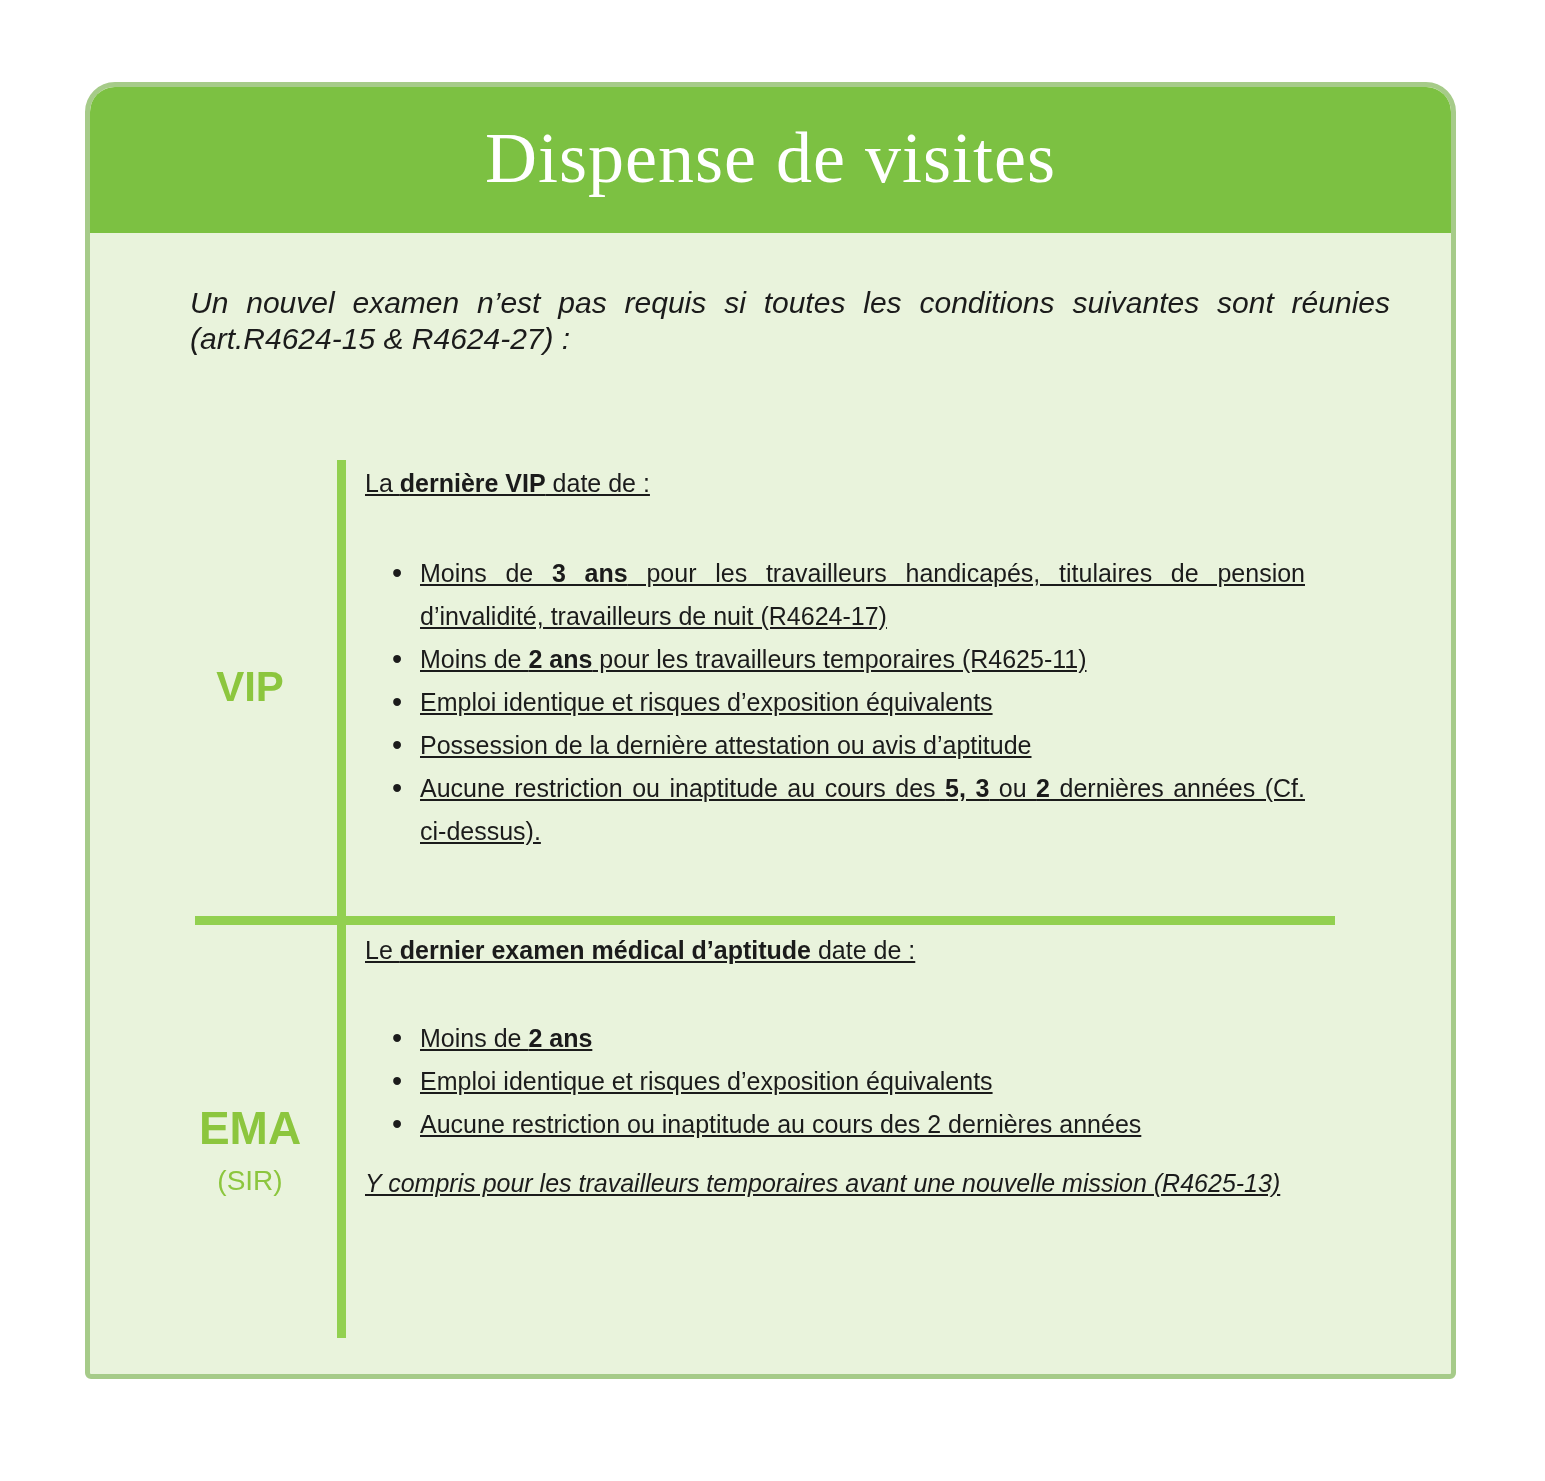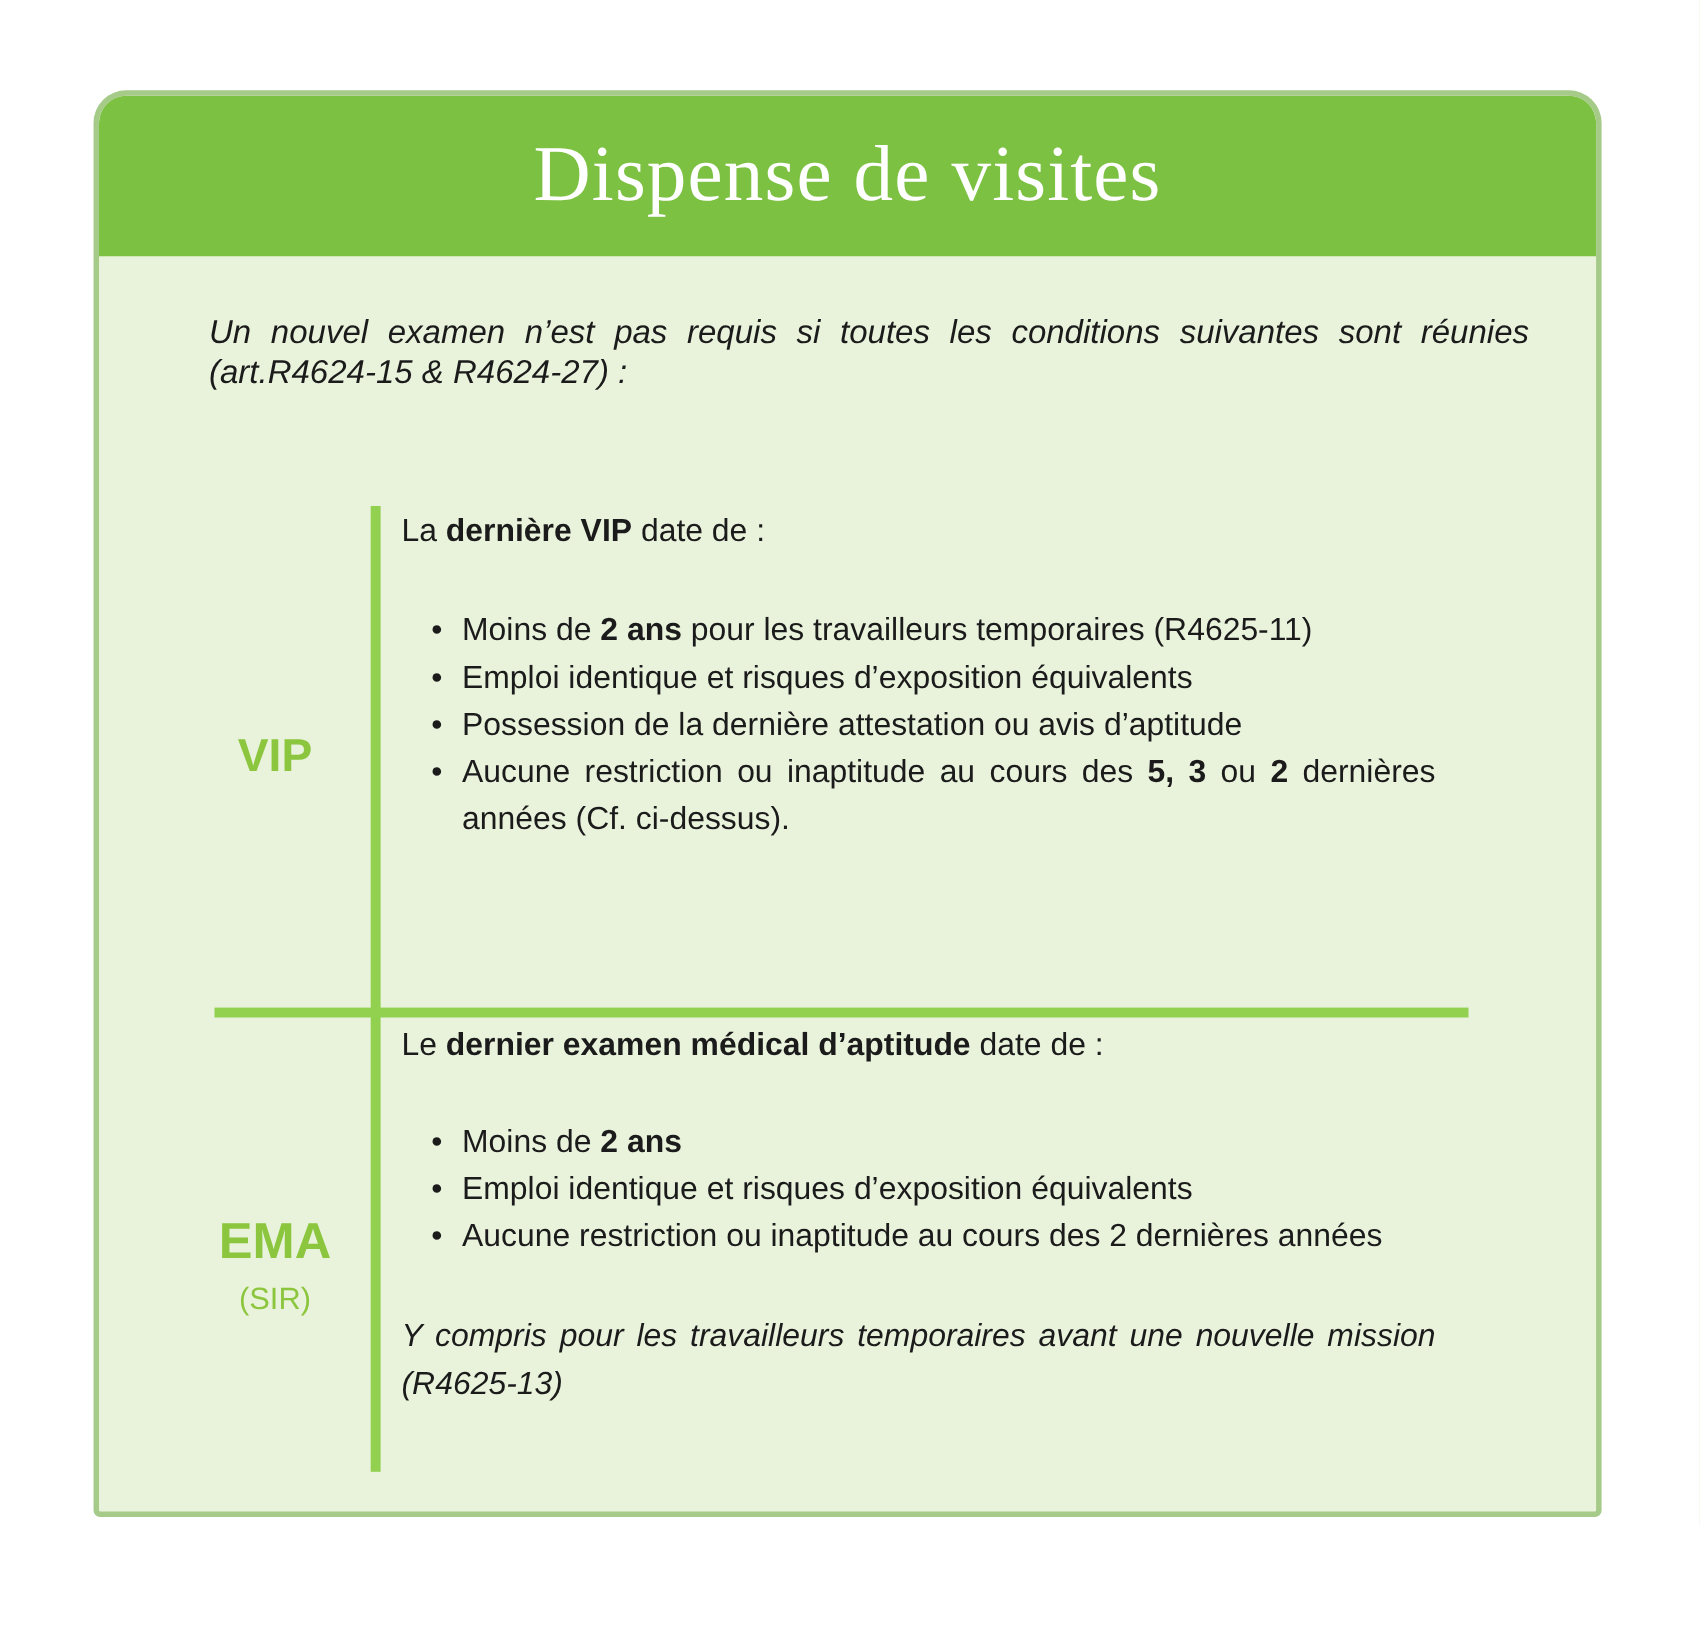--- a/index.html
+++ b/index.html
@@ -48,39 +48,39 @@
   }
   .row-label{
     position:absolute;left:55px;width:210px;
     text-align:center;color:var(--label-green);
   }
   .vip-label{top:576px;font-size:42px;font-weight:bold;text-align:center;}
   .ema-label{top:1014px;font-size:46px;font-weight:bold;}
   .ema-sublabel{margin-top:10px;font-size:28px;font-weight:400;}
   .section{
     position:absolute;left:275px;width:940px;
-    font-size:29px;line-height:43px;color:var(--text);
+    font-size:25px;line-height:43px;color:var(--text);text-decoration:underline;
   }
   .section-vip{top:375px;}
   .section-ema{top:842px;}
   .section .section-title{margin:0 0 47px 0;}
   .section-ema .section-title{margin-bottom:45px;}
   .section ul{
     list-style:none;margin:0;padding:0 0 0 55px;
   }
   .section ul li{
     position:relative;text-align:justify;
   }
   .section ul li::before{
     content:"\2022";
     position:absolute;left:-28px;top:0;
     font-size:29px;color:var(--text);
   }
   .note{
-    margin-top:48px;font-style:italic;text-align:justify;
+    margin-top:16px;font-style:italic;text-align:justify;
   }
   b{font-weight:bold;}
 </style>
 </head>
 <body>
 
 <div class="page">
   <div class="panel">
 
     <div class="card-header">
@@ -95,20 +95,21 @@
     <div class="row-label vip-label">VIP</div>
 
     <div class="row-label ema-label">
       <div>EMA</div>
       <div class="ema-sublabel">(SIR)</div>
     </div>
 
     <div class="section section-vip">
       <p class="section-title"><span>La </span><b>dernière VIP</b><span> date de :</span></p>
       <ul>
+          <li><span>Moins de </span><b>3 ans</b><span> pour les travailleurs handicapés, titulaires de pension d’invalidité, travailleurs de nuit (R4624-17)</span></li>
           <li><span>Moins de </span><b>2 ans</b><span> pour les travailleurs temporaires (R4625-11)</span></li>
           <li><span>Emploi identique et risques d’exposition équivalents</span></li>
           <li><span>Possession de la dernière attestation ou avis d’aptitude</span></li>
           <li><span>Aucune restriction ou inaptitude au cours des </span><b>5, 3</b><span> ou </span><b>2</b><span> dernières années (Cf. ci-dessus).</span></li>
         </ul>
     </div>
 
     <div class="section section-ema">
       <p class="section-title"><span>Le </span><b>dernier examen médical d’aptitude</b><span> date de :</span></p>
       <ul>

